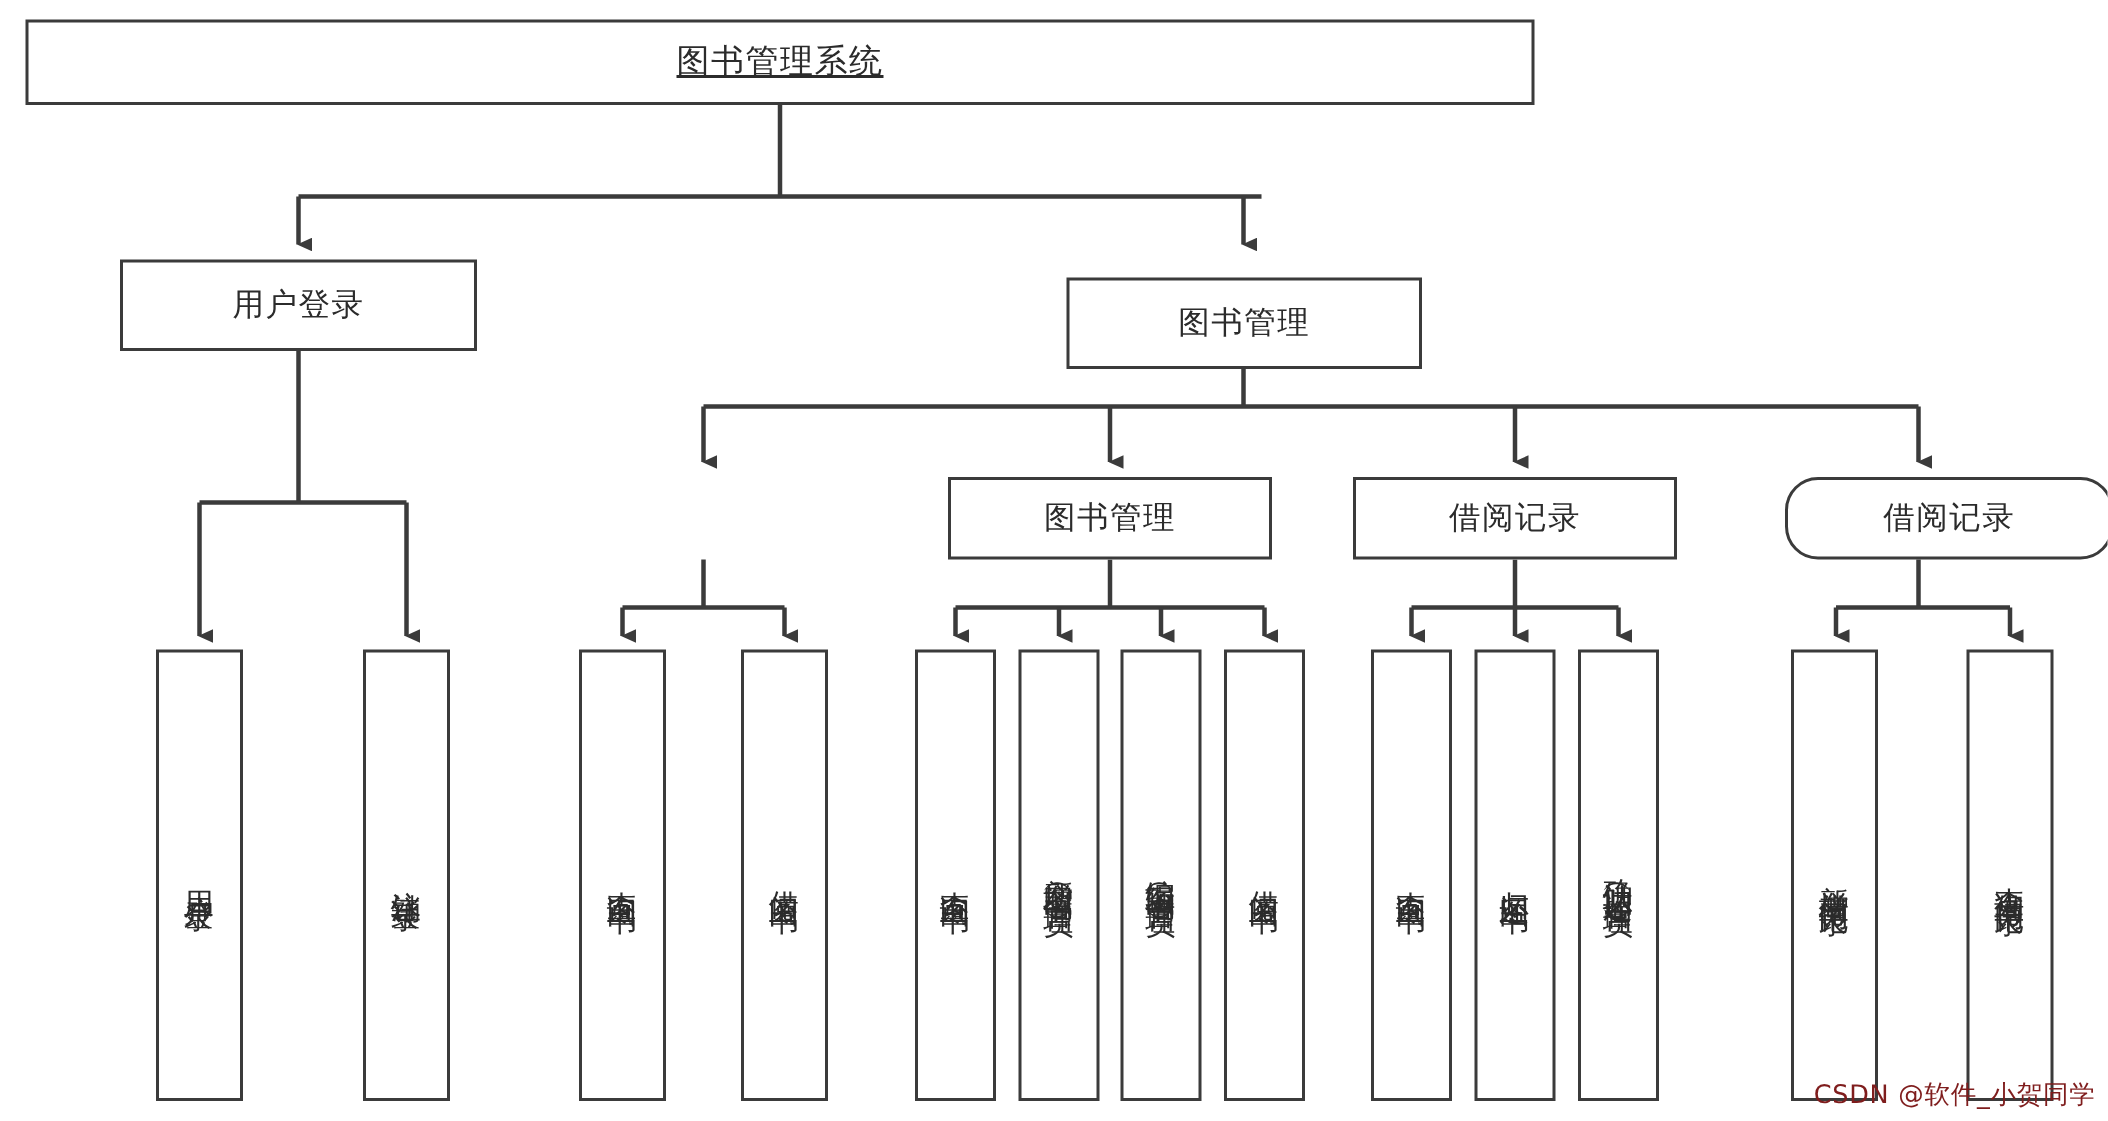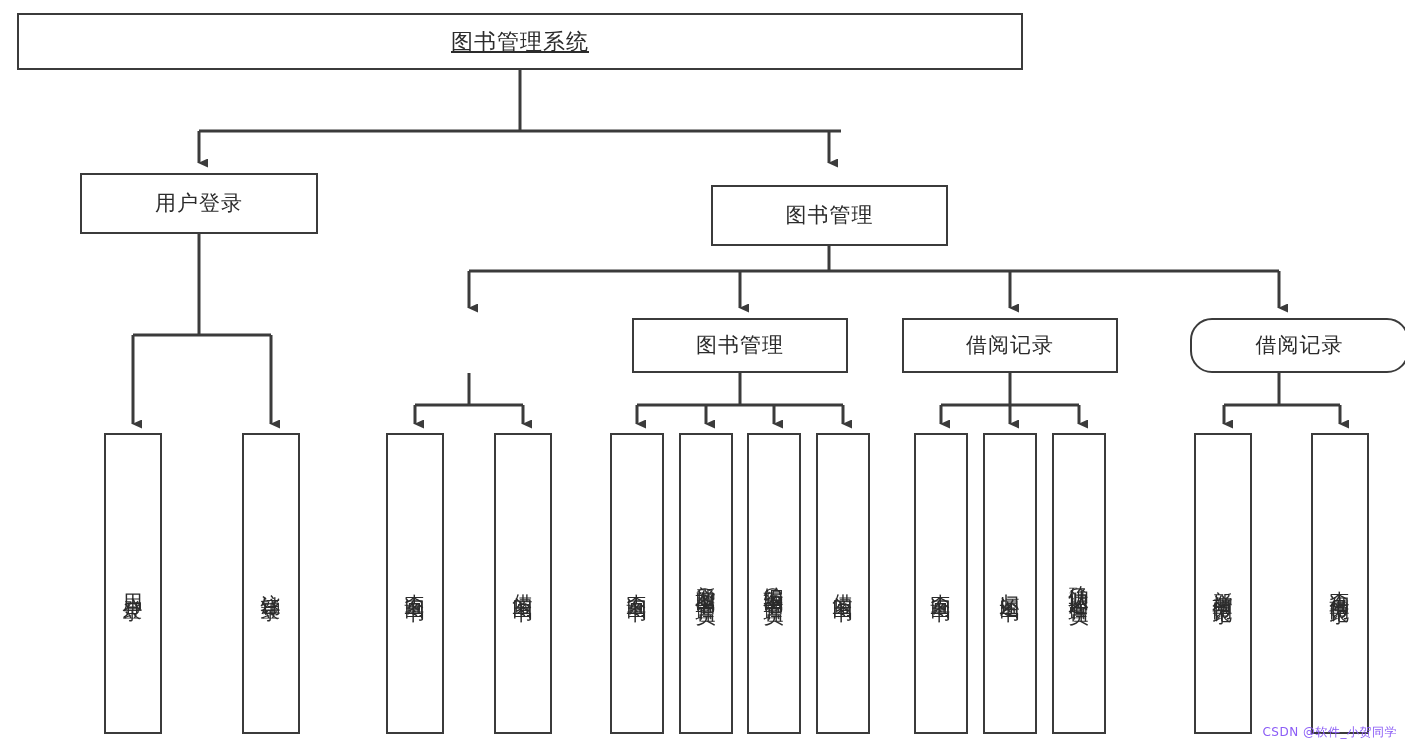--- a/index.html
+++ b/index.html
@@ -30,21 +30,21 @@
   }
   .leaf-inner{
     writing-mode:vertical-rl;
     text-orientation:upright;
     letter-spacing:3px;
     line-height:1;
   }
   svg.edges{position:absolute;left:0;top:0;width:1405px;height:747px;pointer-events:none;}
   .wm{
     position:absolute;right:8px;bottom:6px;
-    font-size:12px;color:#8b5cf6;letter-spacing:.5px;
+    font-size:17px;color:#7f1d1d;letter-spacing:.5px;
     white-space:nowrap;
   }
 </style>
 </head>
 <body>
 
 <div id="diagram">
 
   <svg class="edges" viewBox="0 0 1405 747">
     <defs>

